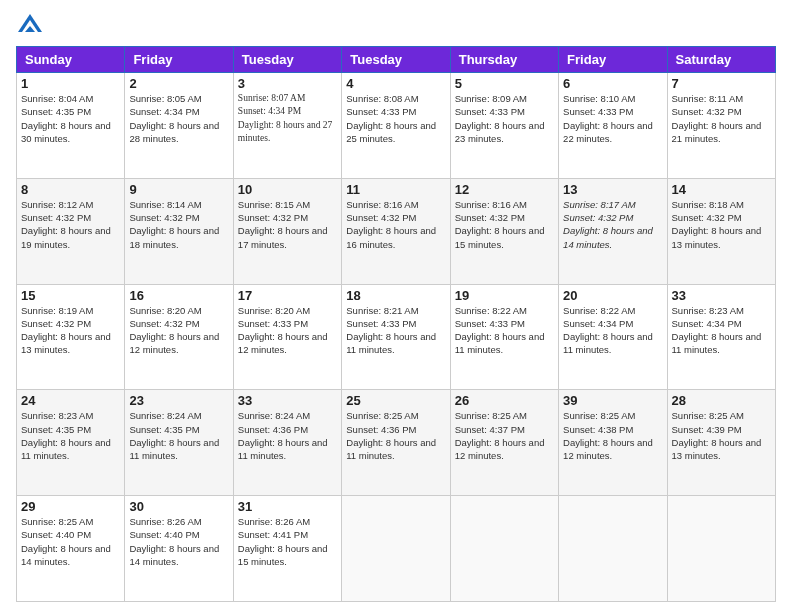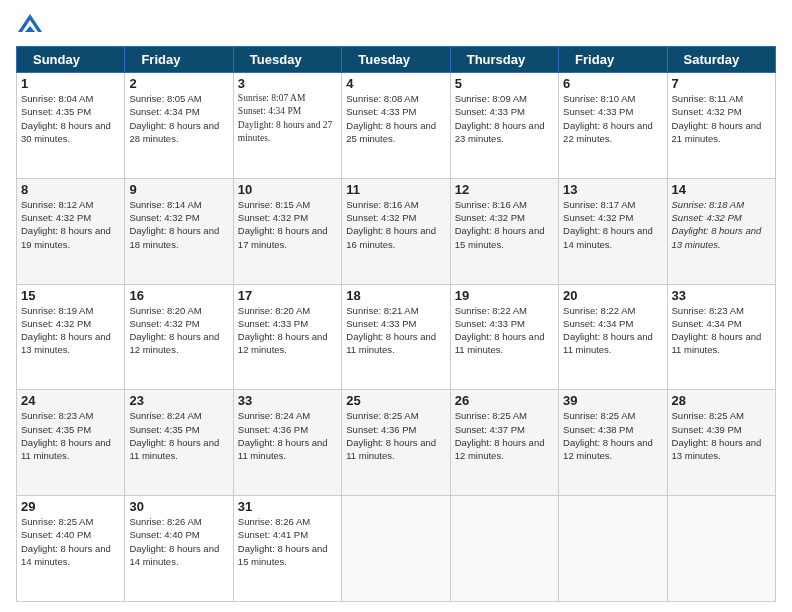--- a/index.html
+++ b/index.html
@@ -51,25 +51,25 @@
       font-size: 13px;
       color: #555;
     }
     .calendar {
       flex: 1;
       border-collapse: collapse;
       width: 100%;
       table-layout: fixed;
     }
     .calendar thead tr th {
-      background: #0c4a6e;
+      background: #6d28d9;
       color: #fff;
       font-size: 13px;
       font-weight: bold;
-      padding: 5px 16px;
+      padding: 5px 8px;
       text-align: left;
       border: 1px solid #2a6abf;
     }
     .calendar tbody tr td {
       border: 1px solid #ccc;
       vertical-align: top;
       padding: 3px 4px;
       font-size: 10px;
       color: #333;
       height: 85px;
@@ -199,27 +199,27 @@
 Daylight: 8 hours and 16 minutes.</div>
           </td>
           <td>
             <span class="day-number">12</span>
             <div class="day-info" style="white-space: pre-line;">Sunrise: 8:16 AM
 Sunset: 4:32 PM
 Daylight: 8 hours and 15 minutes.</div>
           </td>
           <td>
             <span class="day-number">13</span>
-            <div class="day-info" style="white-space: pre-line;">Sunrise: 8:17 AM
+            <div class="day-info" style="white-space: pre-line; font-style: italic;">Sunrise: 8:17 AM
 Sunset: 4:32 PM
 Daylight: 8 hours and 14 minutes.</div>
           </td>
           <td>
             <span class="day-number">14</span>
-            <div class="day-info" style="white-space: pre-line; font-style: italic;">Sunrise: 8:18 AM
+            <div class="day-info" style="white-space: pre-line;">Sunrise: 8:18 AM
 Sunset: 4:32 PM
 Daylight: 8 hours and 13 minutes.</div>
           </td>
         </tr>
         <tr>
           <td>
             <span class="day-number">15</span>
             <div class="day-info" style="white-space: pre-line;">Sunrise: 8:19 AM
 Sunset: 4:32 PM
 Daylight: 8 hours and 13 minutes.</div>

